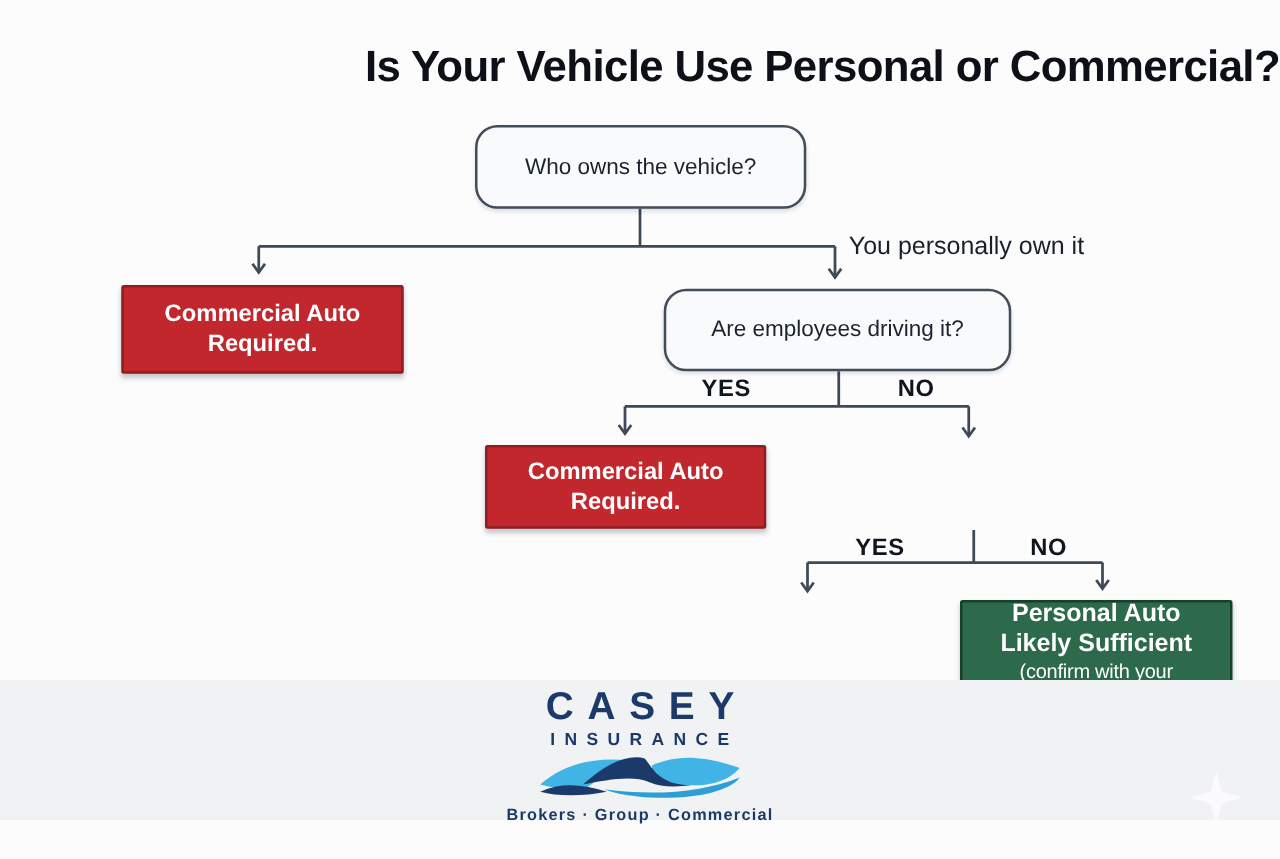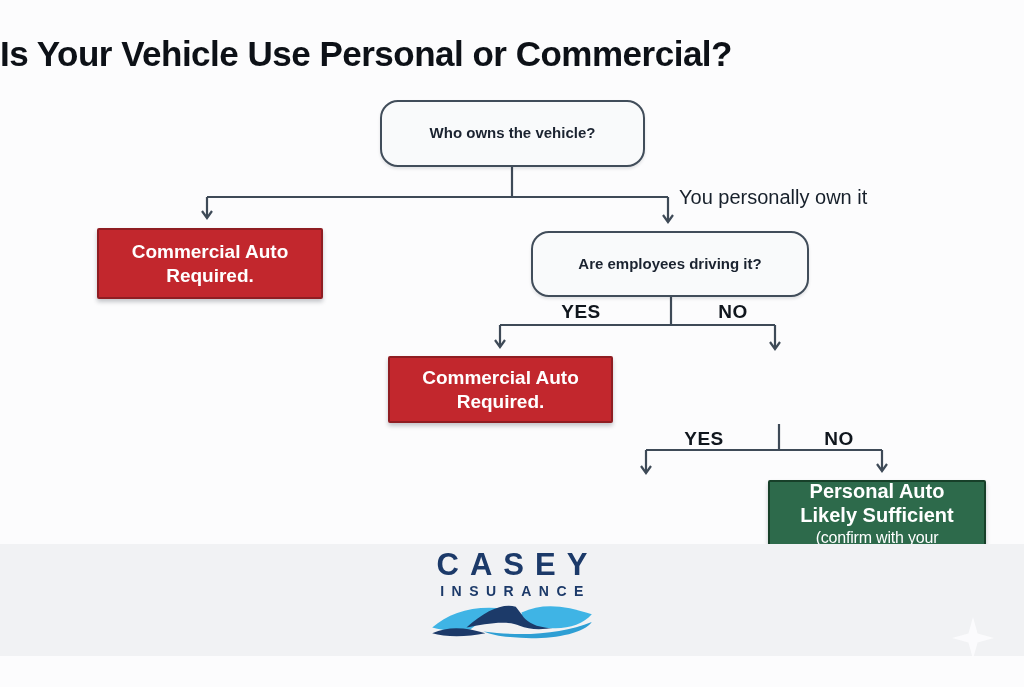--- a/index.html
+++ b/index.html
@@ -8,33 +8,33 @@
     --red:#c2272d; --red-border:#8f1d22;
     --orange:#e1992f; --orange-border:#6a4f1c;
     --green:#2d6a4b; --green-border:#174029;
     --navy:#1c3a69; --wave-light:#3fb4e5; --wave-mid:#2e9fd4;
   }
   *{margin:0;padding:0;box-sizing:border-box;}
   html,body{width:1024px;height:687px;overflow:hidden;}
   body{font-family:"Liberation Sans",sans-serif;background:var(--bg);}
   .stage{position:relative;width:1024px;height:687px;background:var(--bg);}
   .title{
-    position:absolute;left:0;right:0;top:34px;text-align:left;
+    position:absolute;left:0;right:0;top:34px;text-align:right;
     font-size:35px;font-weight:800;letter-spacing:-0.5px;color:#0d1117;
   }
   .connectors{position:absolute;left:0;top:0;pointer-events:none;}
   .connector{fill:none;stroke:var(--line);stroke-width:2.2px;}
   .arrowhead{fill:none;stroke:var(--line);stroke-width:2.2px;}
   .node{
     position:absolute;display:flex;flex-direction:column;align-items:center;justify-content:center;
     text-align:center;line-height:1.22;
   }
   .question{
     background:var(--node-fill);border:2px solid var(--node-border);border-radius:18px;
-    color:var(--text);font-size:15px;font-weight:700;padding:4px 12px;
+    color:var(--text);font-size:18px;font-weight:400;padding:4px 12px;
     box-shadow:0 2px 3px rgba(30,40,50,.12);
   }
   .outcome{
     border-radius:2px;color:#ffffff;font-weight:800;font-size:19px;padding:6px 26px;
     box-shadow:0 3px 4px rgba(30,40,50,.25);
   }
   .outcome.red{background:var(--red);border:2px solid var(--red-border);}
   .outcome.orange{background:var(--orange);border:2px solid var(--orange-border);}
   .outcome.green{background:var(--green);border:2px solid var(--green-border);}
   .outcome.green .head{font-size:20px;max-width:175px;}
@@ -125,18 +125,19 @@
     <div class="logo">
       <div class="logo-name">CASEY</div>
       <div class="logo-sub">INSURANCE</div>
       <svg class="logo-wave" width="172" height="38" viewBox="0 0 172 40">
         <path fill="var(--wave-light)" d="M2,28 C20,12 46,4 78,8 C62,16 50,24 42,30 C28,32 12,31 2,28 Z"></path>
         <path fill="var(--navy)" d="M38,28 C58,10 76,2 90,6 L96,14 C110,20 130,18 148,24 C128,30 108,32 94,26 C80,20 58,24 38,28 Z"></path>
         <path fill="var(--wave-light)" d="M96,12 C118,2 140,4 170,14 C158,28 134,32 112,26 C102,22 96,16 96,12 Z"></path>
         <path fill="var(--wave-mid)" d="M56,32 C100,38 140,34 170,22 C160,36 120,42 84,38 C72,37 64,35 56,32 Z"></path>
         <path fill="var(--navy)" d="M2,34 C20,26 38,28 58,34 C38,38 16,38 2,34 Z"></path>
       </svg>
+      <div class="logo-tagline">Brokers · Group · Commercial</div>
     </div>
   </div>
 
   <div class="sparkle"></div>
 
 </div>
 
 </body></html>

